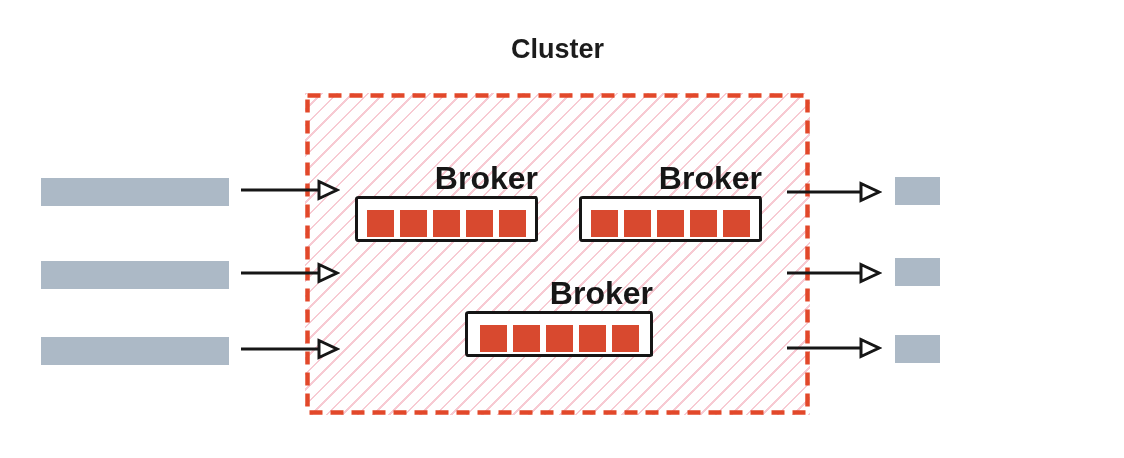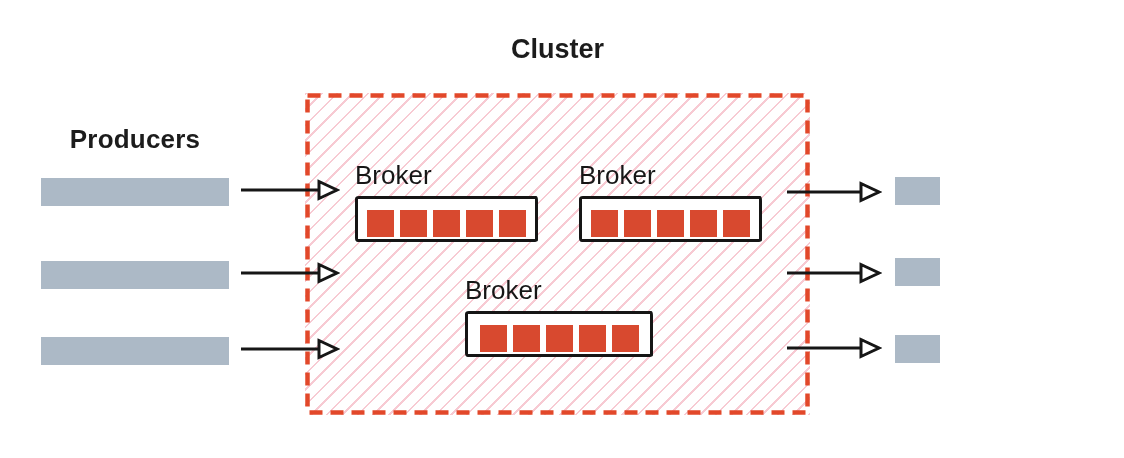--- a/index.html
+++ b/index.html
@@ -58,23 +58,23 @@
   }
   .cluster-border {
     position: absolute;
     left: 0;
     top: 0;
     width: 100%;
     height: 100%;
   }
   .broker-label {
     position: absolute;
-    text-align: left;
-    font-size: 26px;
-    font-weight: 400;
+    text-align: right;
+    font-size: 32px;
+    font-weight: 700;
     color: #161616;
   }
   .broker-box {
     position: absolute;
     height: 46px;
     background: #ffffff;
     border: 3px solid #151515;
     border-radius: 4px 2px 5px 3px / 3px 5px 2px 4px;
     box-sizing: border-box;
     display: flex;
@@ -93,21 +93,20 @@
     position: absolute;
   }
 </style>
 </head>
 <body>
 
 <div class="diagram">
 
   <div class="cluster-title">Cluster</div>
 
-  <div class="side-label" style="left:41px; top:124px;">Producers</div>
   <div class="bar" style="left:41px; top:178px;"></div>
   <div class="bar" style="left:41px; top:261px;"></div>
   <div class="bar" style="left:41px; top:337px;"></div>
 
   <div class="bar" style="left:895px; top:177px;"></div>
   <div class="bar" style="left:895px; top:258px;"></div>
   <div class="bar" style="left:895px; top:335px;"></div>
 
   <div class="cluster-box">
     <svg class="cluster-border" viewBox="0 0 505 322" preserveAspectRatio="none">

